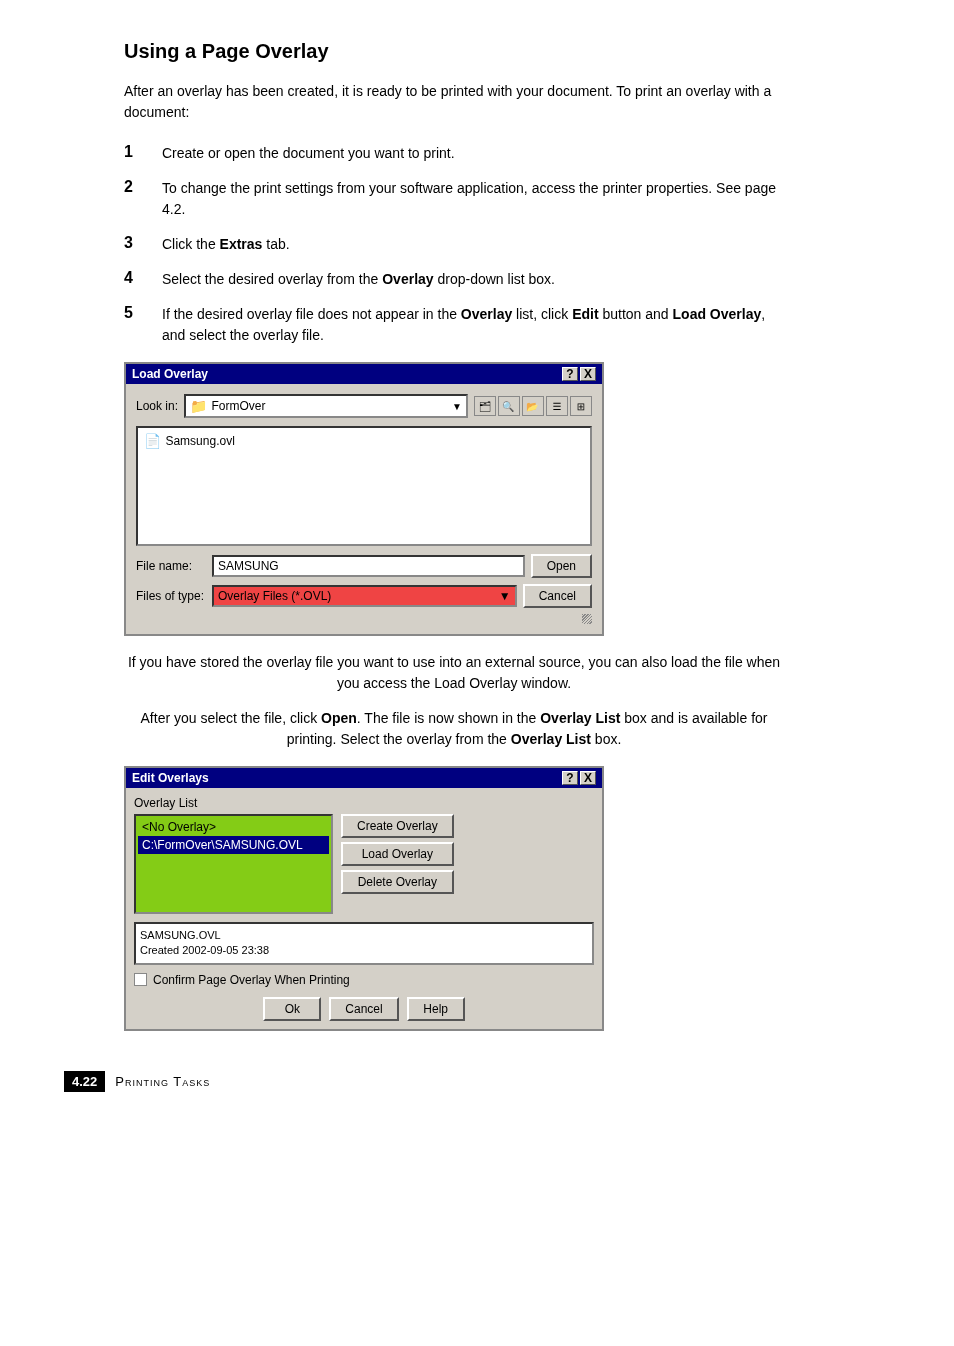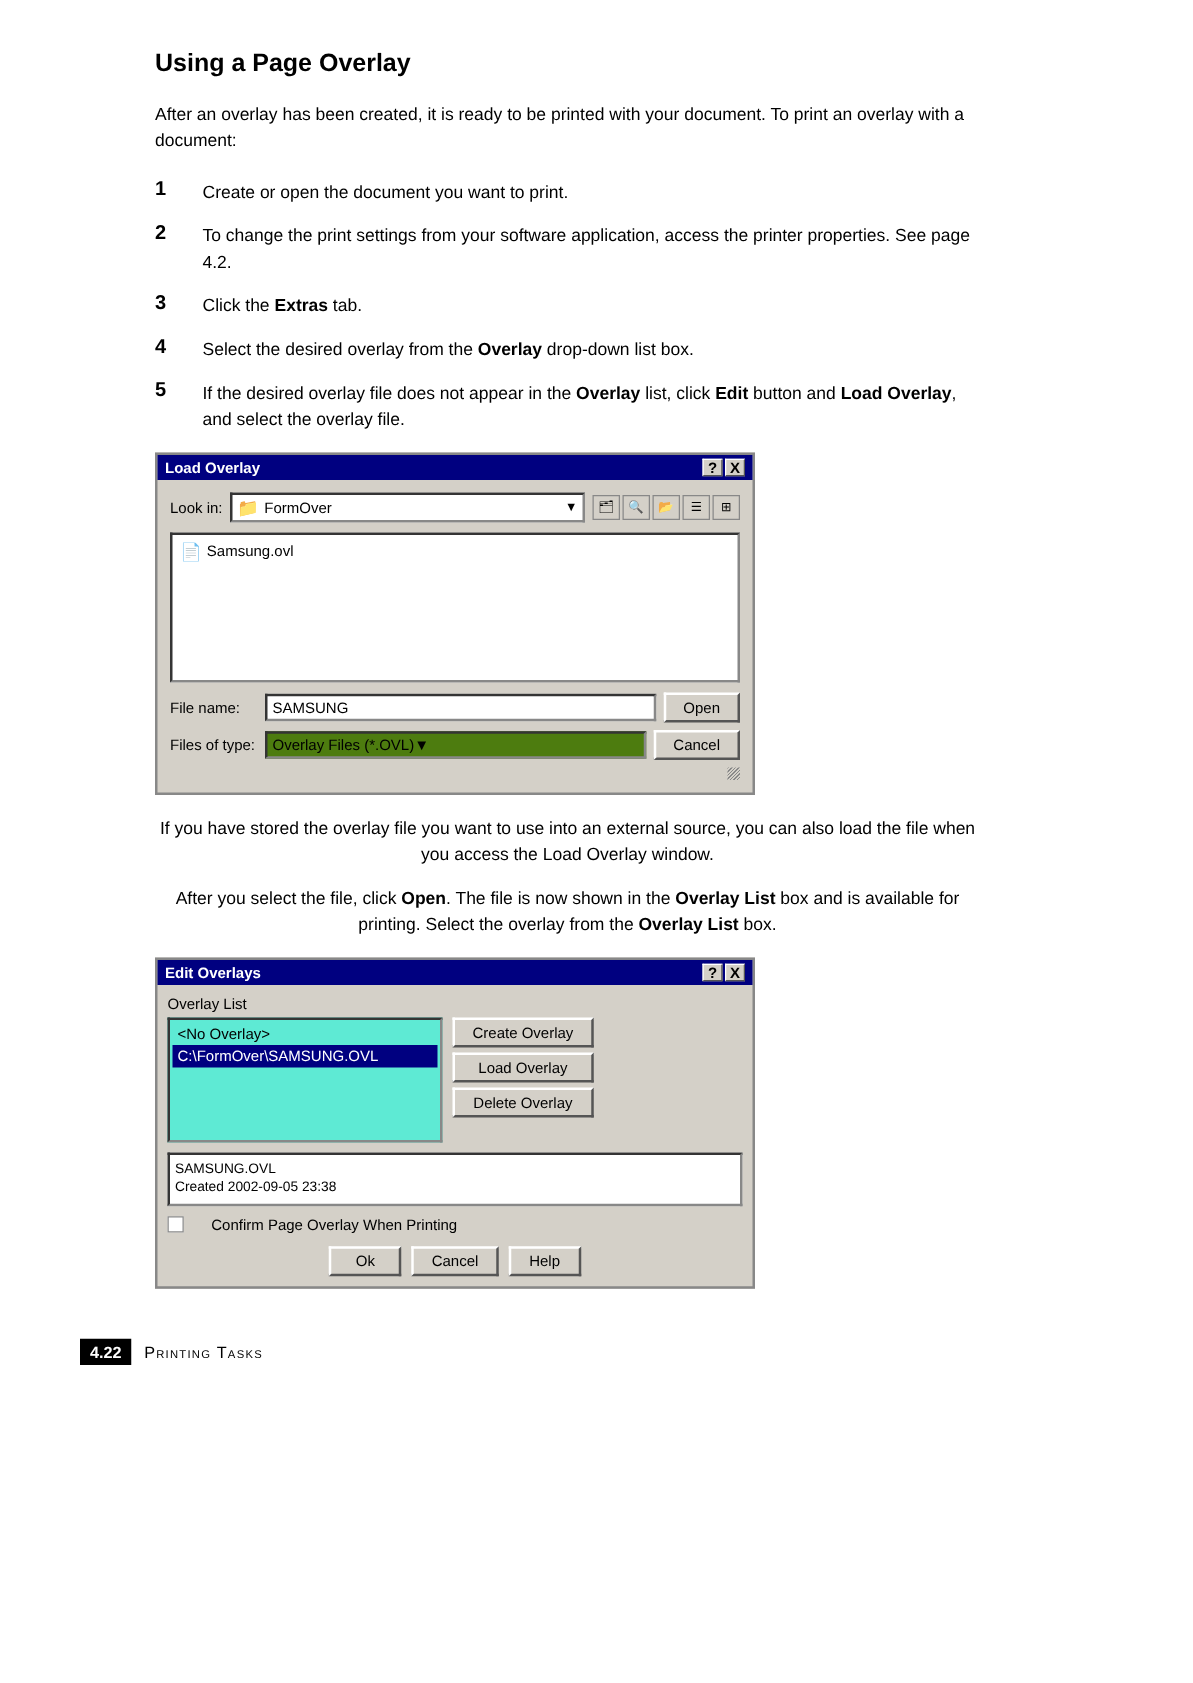--- a/index.html
+++ b/index.html
@@ -174,26 +174,27 @@
       border-bottom-color: #555;
       background: #d4d0c8;
       padding: 3px 14px;
       font-size: 12px;
       cursor: pointer;
       min-width: 58px;
       text-align: center;
     }
     .filetype-combo {
       border: 2px inset #888;
-      background: #4d7c0f;
+      background: #ef4444;
       padding: 2px 4px;
       font-size: 12px;
       flex: 1;
       display: flex;
       align-items: center;
+      justify-content: space-between;
     }
     .resize-corner {
       width: 10px;
       height: 10px;
       background: repeating-linear-gradient(
         135deg,
         #888 0px, #888 1px,
         transparent 1px, transparent 2px
       );
       margin-left: auto;
@@ -211,22 +212,22 @@
       font-size: 12px;
       margin-bottom: 4px;
     }
     .overlay-list-and-buttons {
       display: flex;
       gap: 8px;
       margin-bottom: 8px;
     }
     .overlay-list-box {
       border: 2px inset #888;
-      background: #5eead4;
-      width: 220px;
+      background: #84cc16;
+      width: 199px;
       height: 100px;
       padding: 2px;
     }
     .overlay-list-item {
       font-size: 12px;
       padding: 2px 4px;
     }
     .overlay-list-item.selected {
       background: #000080;
       color: #fff;
@@ -246,21 +247,21 @@
     .overlay-status-box {
       border: 2px inset #888;
       background: #fff;
       padding: 4px;
       font-size: 11px;
       line-height: 1.4;
     }
     .confirm-checkbox-row {
       display: flex;
       align-items: center;
-      gap: 22px;
+      gap: 6px;
       margin-bottom: 10px;
     }
     .checkbox {
       width: 13px;
       height: 13px;
       border: 1px solid #888;
       background: #fff;
       display: flex;
       align-items: center;
       justify-content: center;

